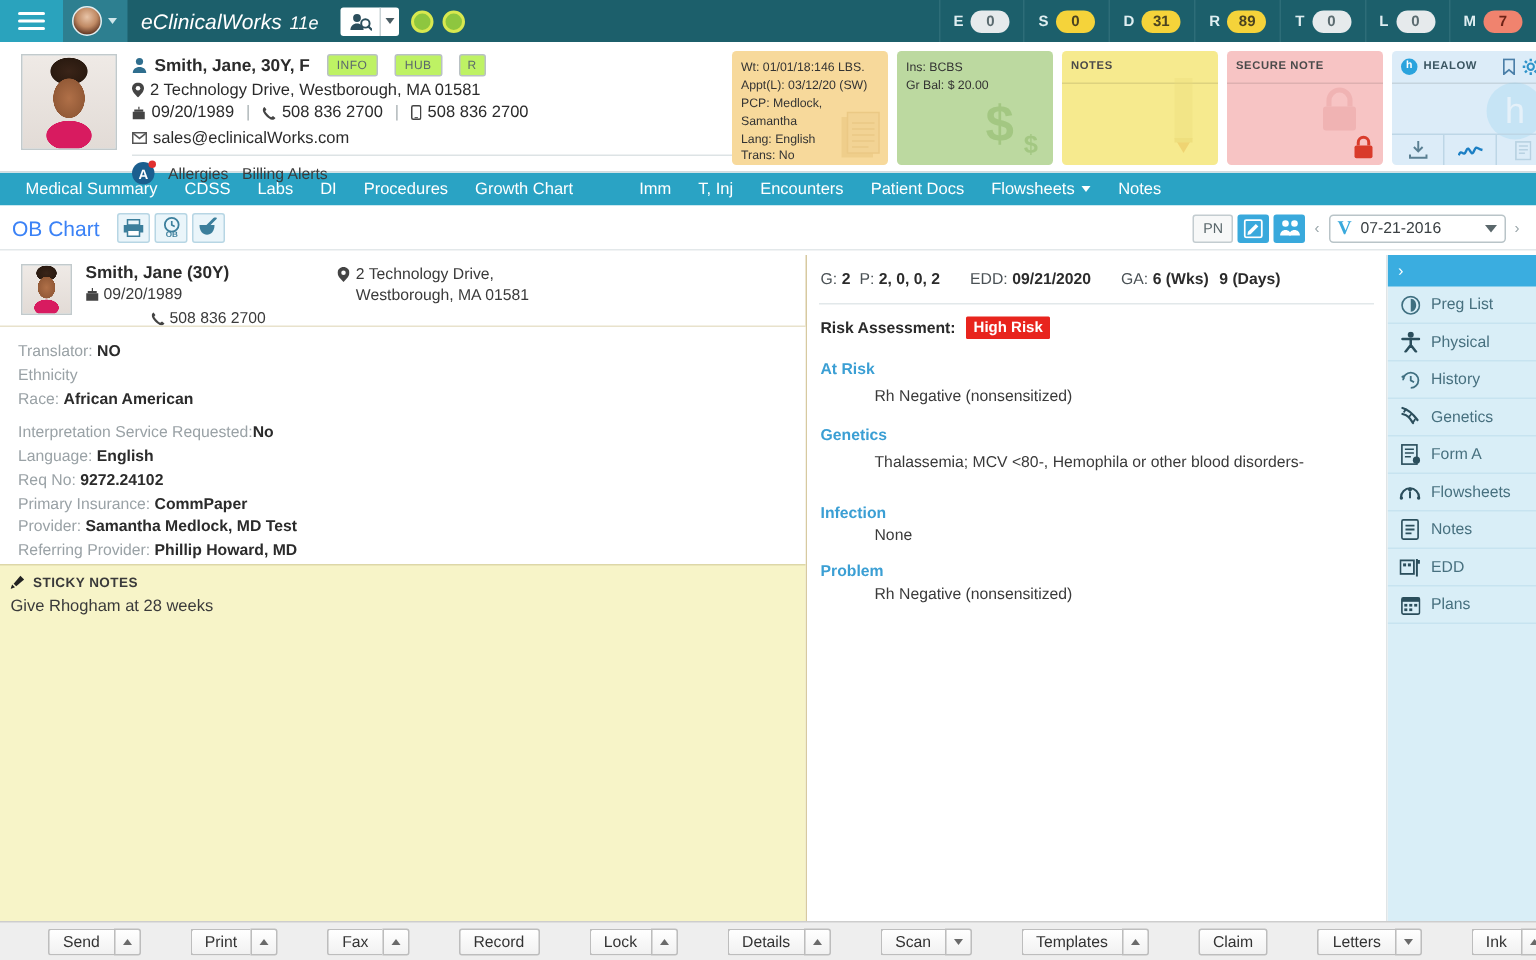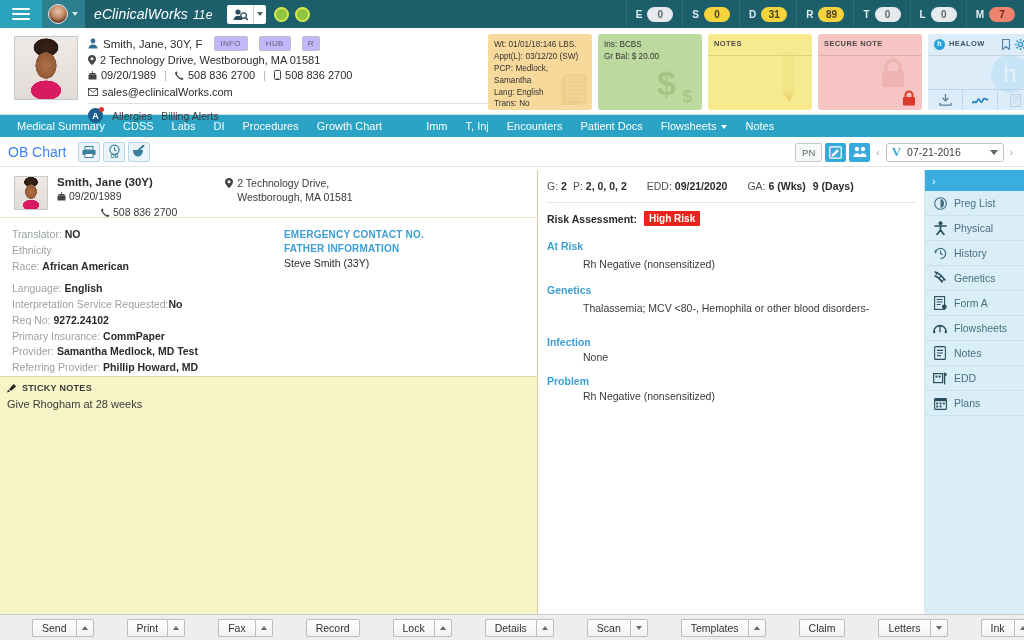--- a/index.html
+++ b/index.html
@@ -77,23 +77,23 @@
     width: 64px; height: 64px; margin: 8px 10px 0 14px;
     border: 1px solid #c2cacc; flex: none;
     background:
       radial-gradient(ellipse 40% 26% at 50% 86%, #d81b60 0%, #d81b60 60%, rgba(216,27,96,0) 62%),
       radial-gradient(ellipse 24% 30% at 50% 46%, #b07048 0%, #935a37 70%, rgba(0,0,0,0) 72%),
       radial-gradient(ellipse 30% 22% at 50% 17%, #3a2418 0%, #2a1a10 65%, rgba(0,0,0,0) 68%),
       linear-gradient(#efeae6, #e2dbd6);
   }
   .pt-info { padding-top: 8px; flex: 1; }
   .pt-row { display: flex; align-items: center; gap: 5px; margin-bottom: 3px; color: #2b2b2b; }
-  .pt-name { font-size: 11.5px; font-weight: normal; }
+  .pt-name { font-size: 11.5px; font-weight: bold; }
   .tagbtn {
-    border: 1px solid #b9c1c4; background: #c4b5fd; border-radius: 2px;
+    border: 1px solid #b9c1c4; background: #bef264; border-radius: 2px;
     font-size: 8px; color: #5c686c; padding: 2px 6px; margin-left: 6px; letter-spacing:.3px;
   }
   .tagbtn.sq { padding: 2px 5px; }
   .pt-line { font-size: 11px; color: #2b2b2b; display:flex; align-items:center; gap:4px; }
   .sep { color: #aab2b5; margin: 0 4px; }
   .pt-divider { height:1px; background:#dde3e5; width: 400px; margin: 5px 0 4px; }
   .alerts-row { display: flex; align-items: center; gap: 9px; font-size: 10.5px; color: #3a3a3a; }
   .a-badge {
     width: 15px; height: 15px; border-radius: 50%; background: #1b5e8e; color: #fff;
     font-size: 9px; font-weight: bold; display:flex;align-items:center;justify-content:center;
@@ -545,31 +545,26 @@
           </div>
         </div>
       </div>
 
       <div class="demo">
         <div class="demo-l">
           <div class="dline"><span>Translator:</span> <b>NO</b></div>
           <div class="dline">Ethnicity</div>
           <div class="dline"><span>Race:</span> <b>African American</b></div>
           <div class="dgap"></div>
+          <div class="dline"><span>Interpretation Service Requested:</span><b>No</b></div>
           <div class="dline"><span>Language:</span> <b>English</b></div>
-          <div class="dline"><span>Interpretation Service Requested:</span><b>No</b></div>
           <div class="dline"><span>Req No:</span> <b>9272.24102</b></div>
           <div class="dline"><span>Primary Insurance:</span> <b>CommPaper</b></div>
           <div class="dline"><span>Provider:</span> <b>Samantha Medlock, MD Test</b></div>
           <div class="dline"><span>Referring Provider:</span> <b>Phillip Howard, MD</b></div>
-        </div>
-        <div class="ecol">
-          <div class="ectitle">EMERGENCY CONTACT NO.</div>
-          <div class="ectitle">FATHER INFORMATION</div>
-          <div class="ecname">Steve Smith (33Y)</div>
         </div>
       </div>
 
       <div class="sticky">
         <div class="st">
           <svg width="10" height="10" viewBox="0 0 10 10">
               <path d="M0 9.6l3-1.1-1.9-1.9z" fill="#222"></path>
               <path d="M2.1 6.2L6.6.9l2.5 2.5-5.3 4.5z" fill="#222"></path>
             </svg>
           <span>STICKY NOTES</span>

